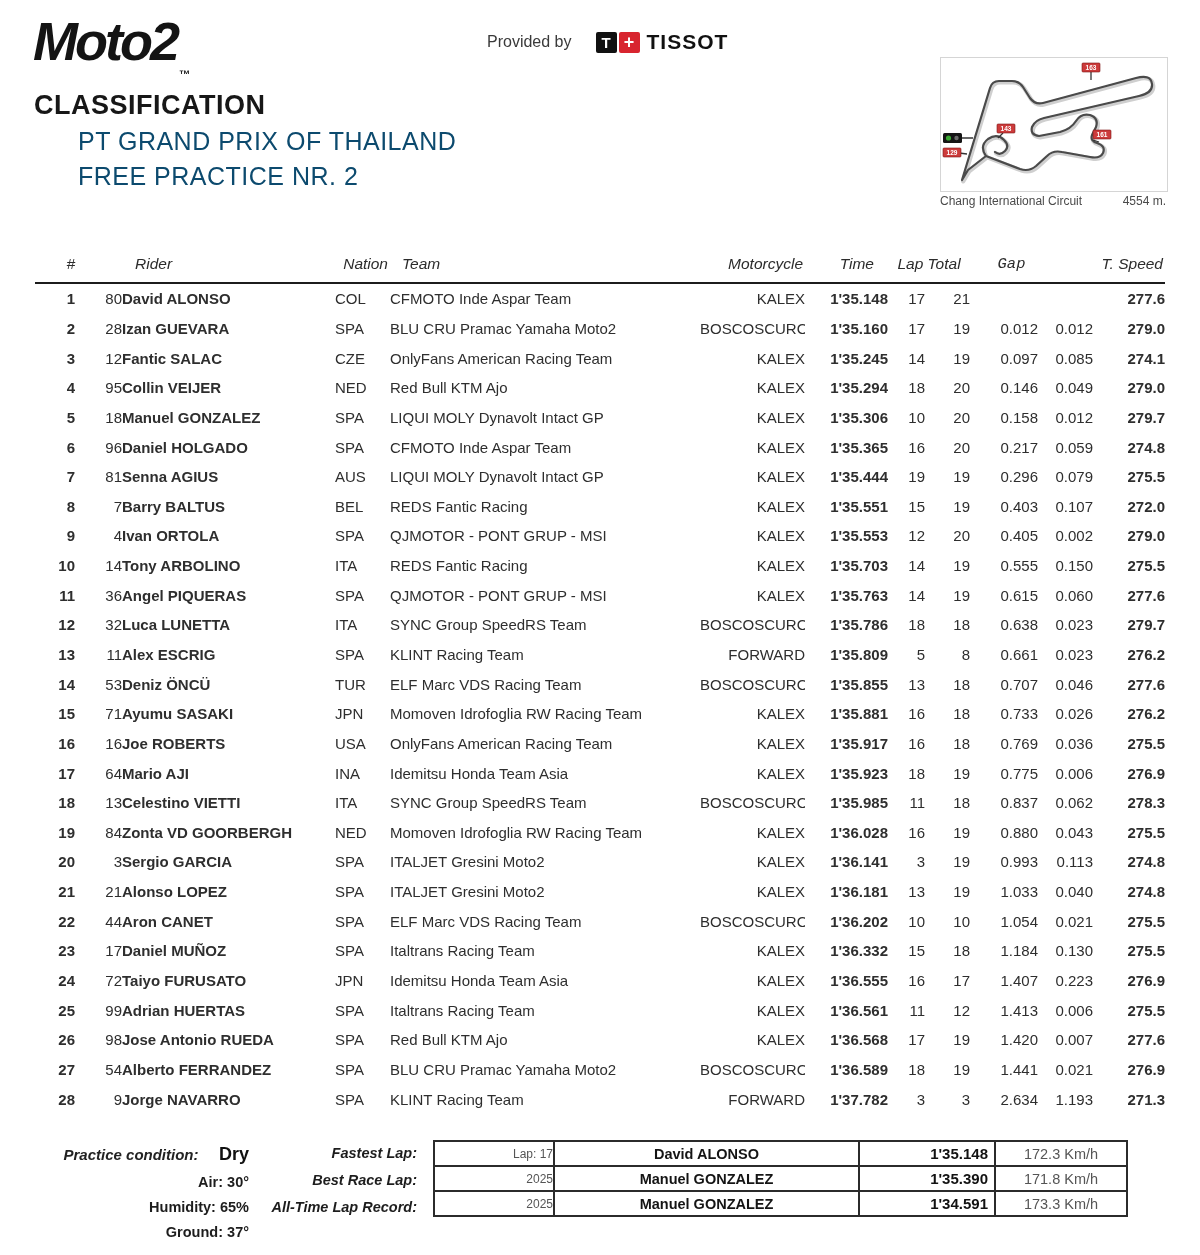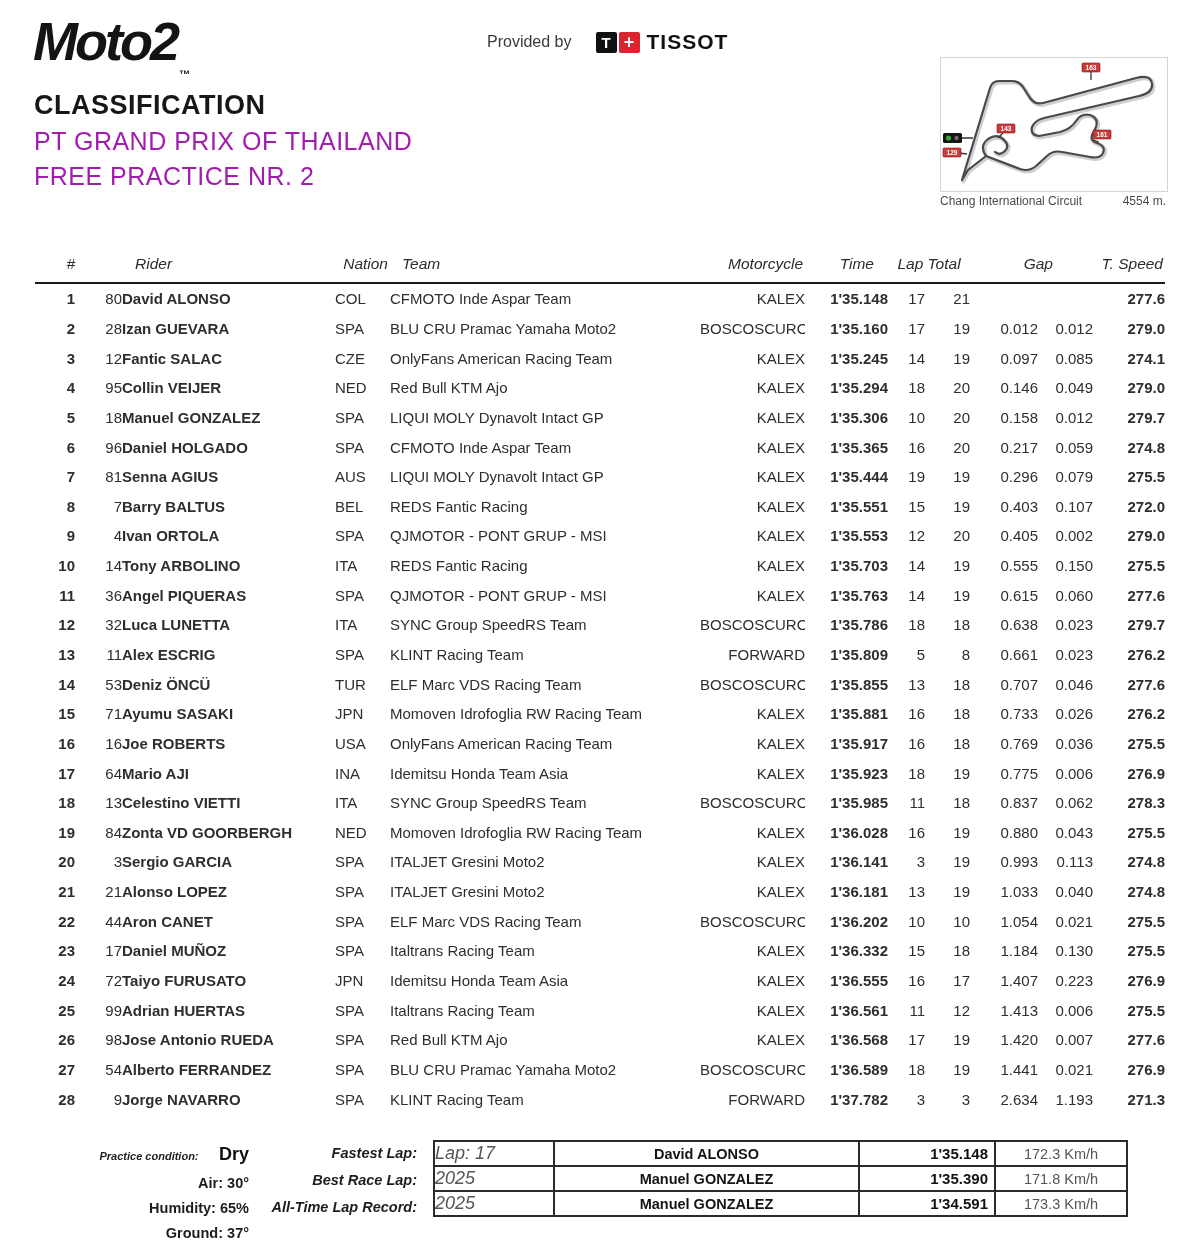--- a/index.html
+++ b/index.html
@@ -14,21 +14,21 @@
   .provided-label{font-size:16px;color:#3a3a3a;}
   .tissot{display:flex;align-items:center;gap:2px;}
   .tbox{width:21px;height:21px;background:#111;color:#fff;border-radius:2px;
         display:flex;align-items:center;justify-content:center;font-weight:700;font-size:15px;}
   .crossbox{width:21px;height:21px;background:#d8252f;color:#fff;border-radius:2px;
         display:flex;align-items:center;justify-content:center;font-weight:700;font-size:18px;line-height:1;}
   .tissot-word{font-size:21px;font-weight:800;letter-spacing:1px;color:#111;margin-left:5px;}
 
   .titles{position:absolute;left:34px;top:86px;}
   .title-main{font-size:27px;font-weight:800;letter-spacing:0.5px;color:#171717;line-height:38px;}
-  .title-sub{font-size:25px;font-weight:400;letter-spacing:0.5px;color:#a21caf;line-height:35px;}
+  .title-sub{font-size:25px;font-weight:400;letter-spacing:0.5px;color:#0c4a6e;line-height:35px;margin-left:44px;}
 
   
   .map-box{position:absolute;left:940px;top:57px;width:226px;height:133px;background:#fff;
            border:1px solid #d5d5d5;}
   .map-caption{position:absolute;left:940px;top:194px;width:226px;display:flex;
                justify-content:space-between;font-size:12px;color:#4a4a4a;}
 
   
   .classification{position:absolute;left:35px;top:246px;width:1130px;border-collapse:collapse;
                   table-layout:fixed;}
@@ -49,37 +49,37 @@
   .c-gap2{text-align:right;padding-right:5px;color:#333;}
   .c-speed{text-align:right;padding-right:2px;font-weight:700;color:#111;}
   th.h-rider,th.h-team{text-align:left;}
   th.h-rider{padding-left:13px;}
   th.h-team{padding-left:12px;}
   th.h-pos,th.h-nation,th.h-bike,th.h-speed{text-align:right;}
   th.h-bike{padding-right:2px;}
   th.h-nation{padding-right:2px;}
   th.h-time{text-align:right;padding-right:14px;}
   th.h-laptotal{text-align:center;}
-  th.h-gap{text-align:right;padding-right:40px;}
+  th.h-gap{text-align:center;padding-right:40px;font-family:Liberation Mono, monospace;}
   th.h-speed{padding-right:2px;}
 
   
   .conditions{position:absolute;left:35px;top:1139px;width:214px;text-align:right;}
   .cond-line1{line-height:30px;}
-  .cond-label-it{font-style:italic;font-weight:700;font-size:11px;color:#222;}
+  .cond-label-it{font-style:italic;font-weight:700;font-size:15px;color:#222;}
   .cond-big{font-weight:700;font-size:18px;color:#111;margin-left:16px;}
   .cond-line{line-height:25px;font-weight:700;font-size:14.5px;color:#1d1d1d;}
 
   .records{position:absolute;left:248px;top:1140px;display:flex;align-items:flex-start;}
   .rec-labels{width:185px;}
   .rec-label{height:27px;line-height:27px;text-align:right;font-style:italic;font-weight:700;
              font-size:14.5px;color:#1d1d1d;padding-right:16px;}
   .rec-table{border-collapse:collapse;}
   .rec-table td{border:2px solid #2b2b2b;height:23px;vertical-align:middle;padding:0;}
-  .rc1{width:118px;text-align:left;font-size:18px;color:#555;font-style:italic;}
+  .rc1{width:118px;text-align:right;font-size:12px;color:#555;}
   .rc2{width:303px;text-align:center;font-weight:700;font-size:14.5px;color:#141414;}
   .rc3{width:128px;text-align:right;font-weight:700;font-size:15px;color:#111;padding-right:6px !important;}
   .rc4{width:130px;text-align:center;font-size:14.5px;color:#555;}
 </style>
 </head>
 <body>
 
 <div class="page">
 
   <div class="moto2-logo"><span>Moto2</span><span class="tm">™</span></div>

